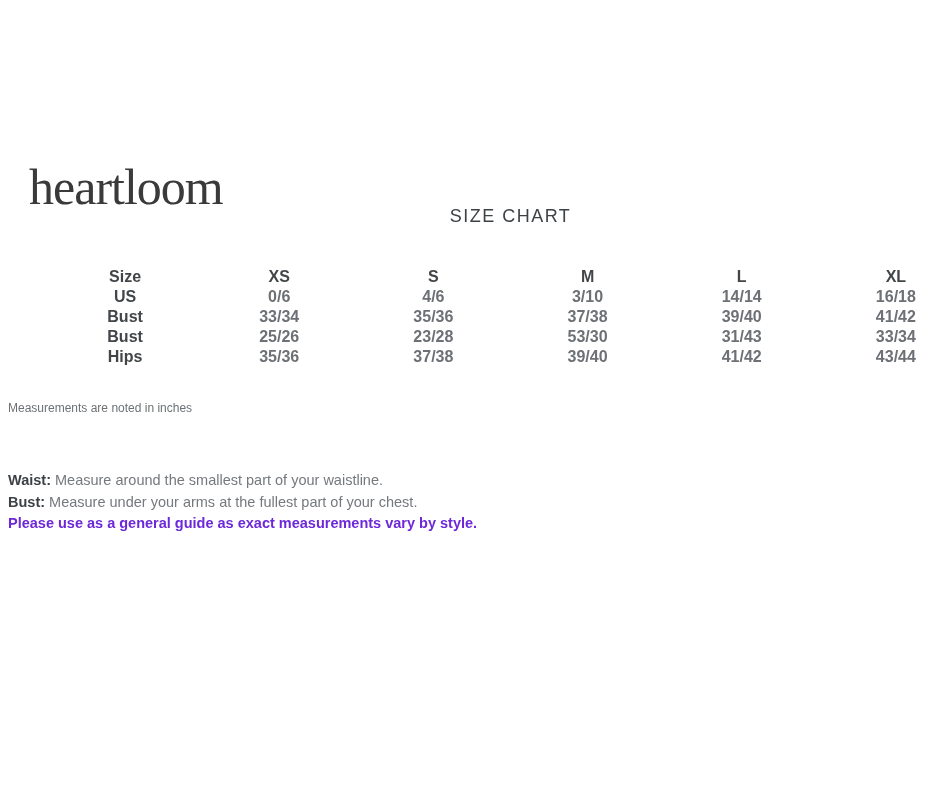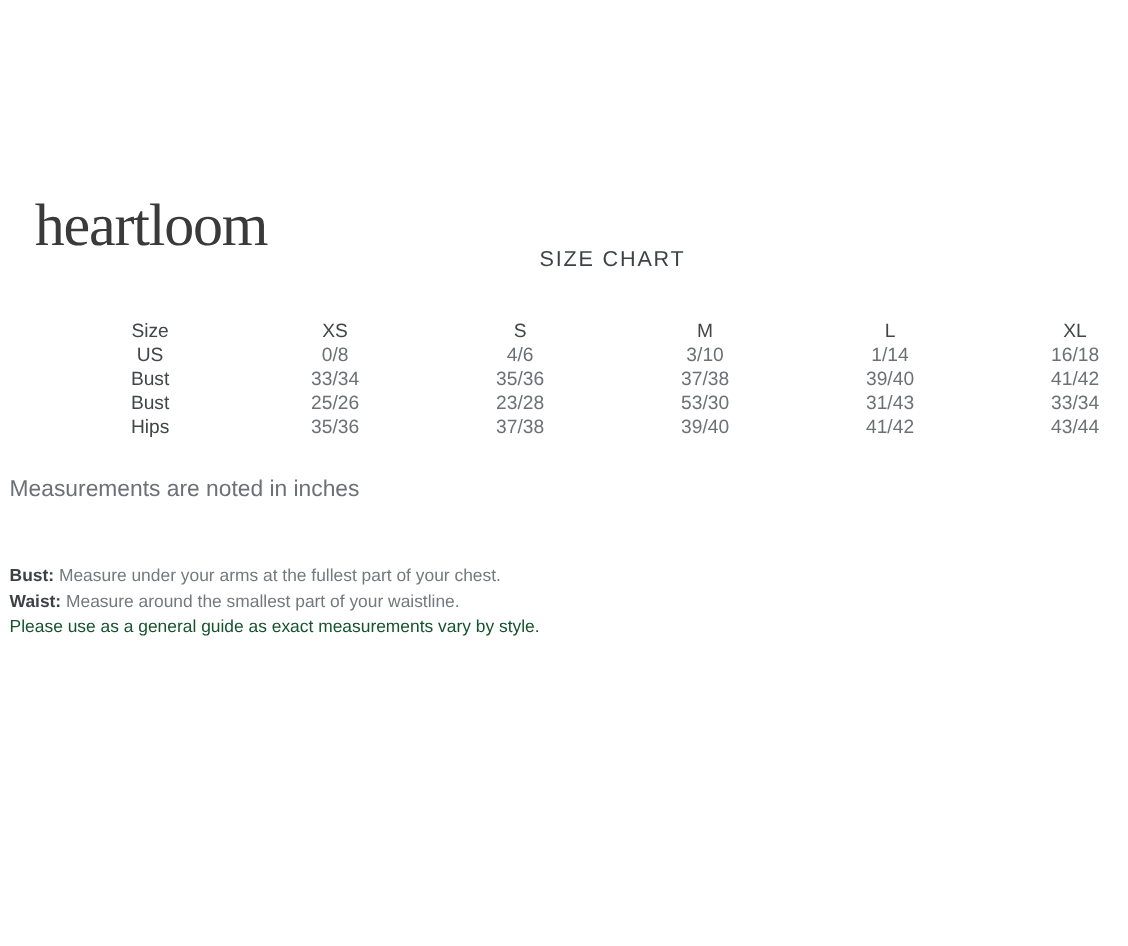--- a/index.html
+++ b/index.html
@@ -44,49 +44,49 @@
     width: 925px;
     table-layout: fixed;
     border-collapse: collapse;
   }
   .size-table th, .size-table td {
     padding: 0;
     height: 20px;
     text-align: center;
     vertical-align: middle;
     font-size: 16px;
-    font-weight: normal;
+    font-weight: bold;
     white-space: nowrap;
   }
   .size-table thead tr { height: 21px; }
   .size-table th { color: #424649; }
   .size-table td { color: #6d7175; }
   .units-note {
     position: absolute;
     top: 398px; left: 8px;
     margin: 0;
-    font-size: 19px;
+    font-size: 12px;
     line-height: 20px;
     color: #6d7175;
   }
   .guide {
     position: absolute;
     top: 470px; left: 8px;
     font-size: 14.5px;
     line-height: 21.6px;
   }
   .guide p { margin: 0; }
   .guide-line .guide-label {
     font-weight: bold;
     color: #3d4145;
   }
   .guide-line .guide-text { color: #75797d; }
   .guide-disclaimer {
-    font-weight: normal;
-    color: #14532d;
+    font-weight: bold;
+    color: #6d28d9;
   }
 </style>
 </head>
 <body>
 
 <div class="page">
 
   <div class="brand-logo">heartloom</div>
 
   <h1 class="page-title">SIZE CHART</h1>
@@ -98,24 +98,24 @@
         <th>XS</th>
         <th>S</th>
         <th>M</th>
         <th>L</th>
         <th>XL</th>
       </tr>
     </thead>
     <tbody>
       <tr>
         <th>US</th>
-        <td>0/8</td>
+        <td>0/6</td>
         <td>4/6</td>
         <td>3/10</td>
-        <td>1/14</td>
+        <td>14/14</td>
         <td>16/18</td>
       </tr>
       <tr>
         <th>Bust</th>
         <td>33/34</td>
         <td>35/36</td>
         <td>37/38</td>
         <td>39/40</td>
         <td>41/42</td>
       </tr>
@@ -135,23 +135,23 @@
         <td>41/42</td>
         <td>43/44</td>
       </tr>
     </tbody>
   </table>
 
   <p class="units-note">Measurements are noted in inches</p>
 
   <div class="guide">
     <p class="guide-line">
+      <strong class="guide-label">Waist:</strong>
+      <span class="guide-text">Measure around the smallest part of your waistline.</span>
+    </p>
+    <p class="guide-line">
       <strong class="guide-label">Bust:</strong>
       <span class="guide-text">Measure under your arms at the fullest part of your chest.</span>
-    </p>
-    <p class="guide-line">
-      <strong class="guide-label">Waist:</strong>
-      <span class="guide-text">Measure around the smallest part of your waistline.</span>
     </p>
     <p class="guide-disclaimer">Please use as a general guide as exact measurements vary by style.</p>
   </div>
 
 </div>
 
 </body></html>

